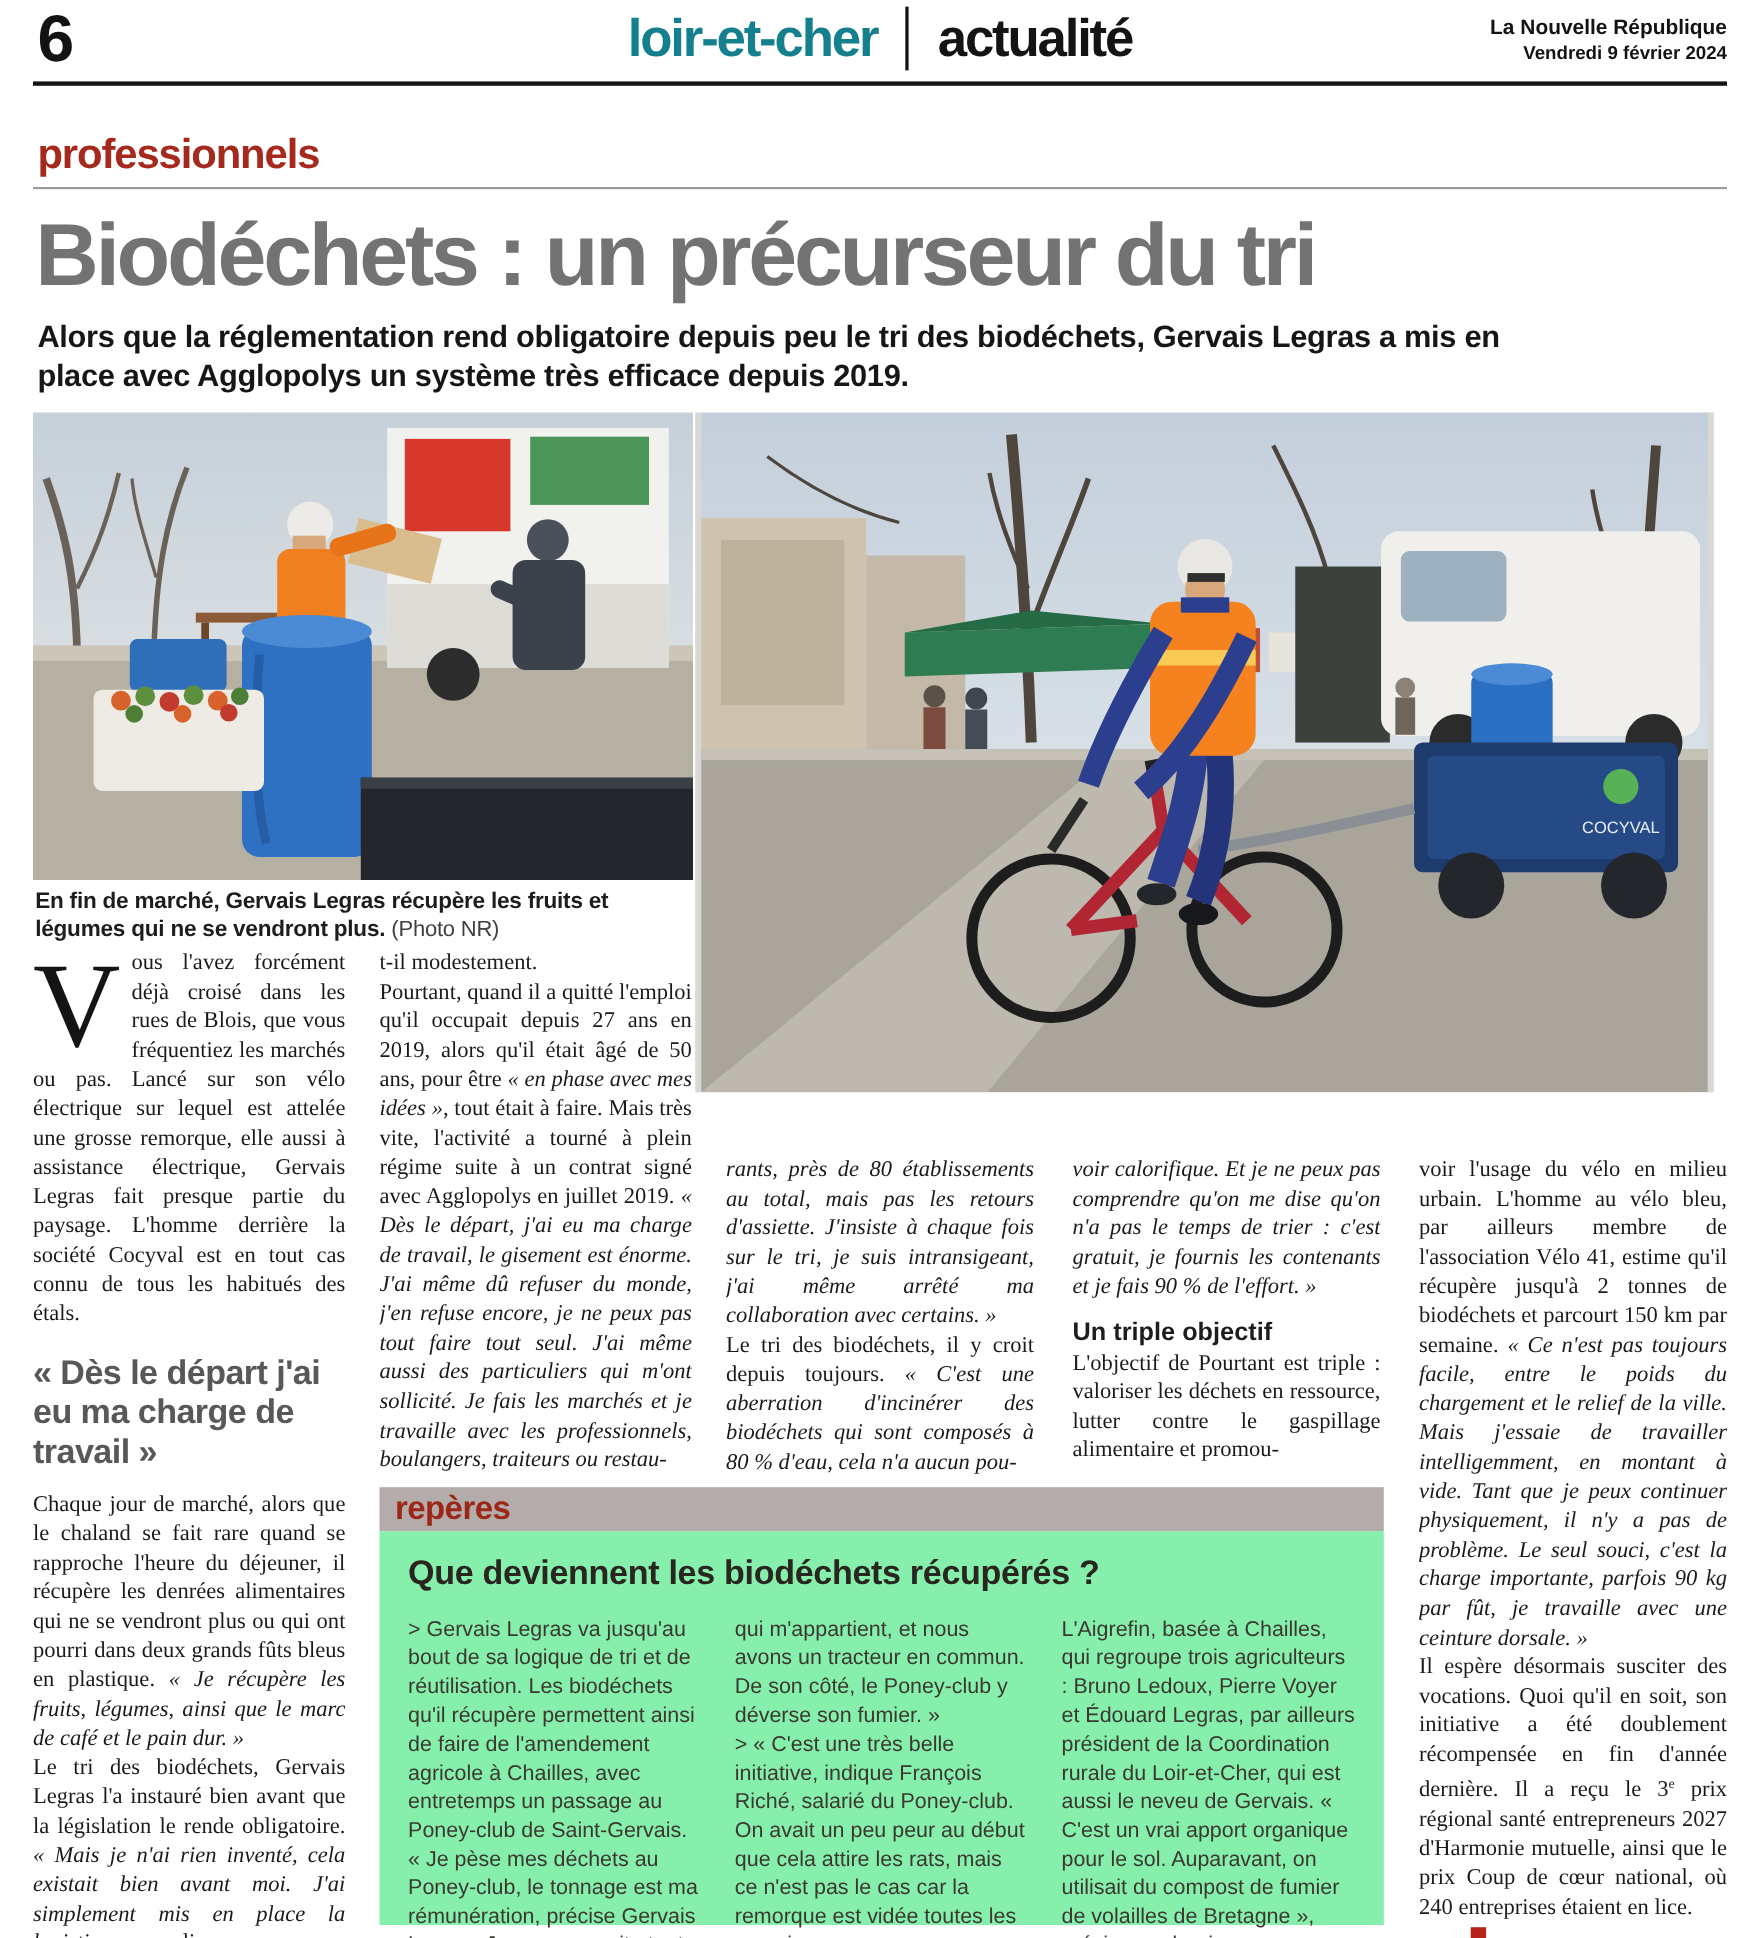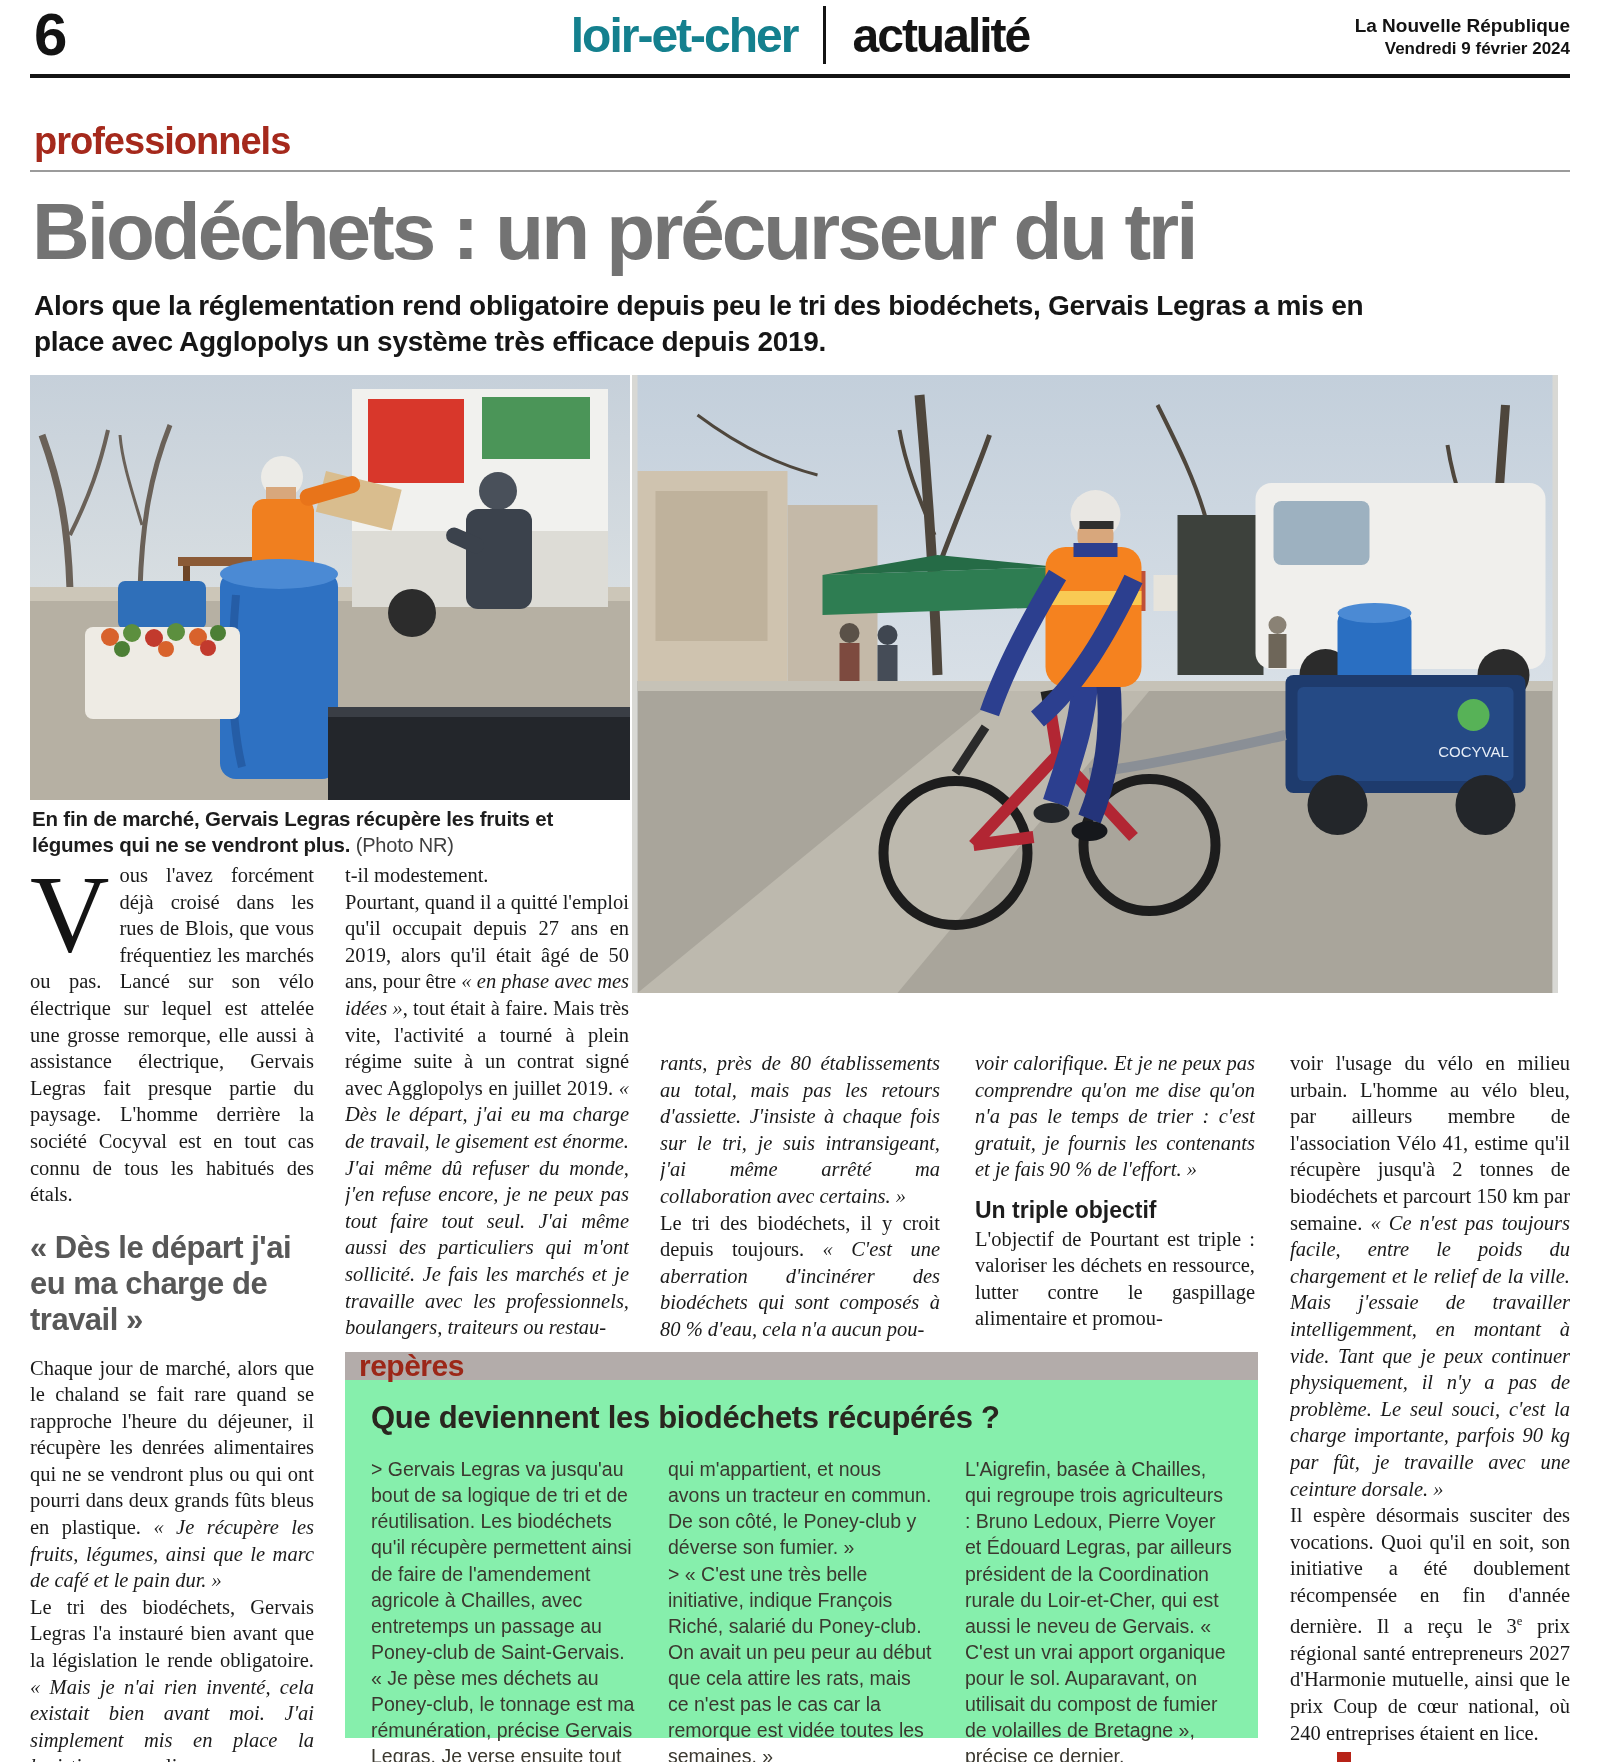--- a/index.html
+++ b/index.html
@@ -47,21 +47,21 @@
   .body-para em{font-style:italic;}
   .body-para sup{font-size:62%;}
   .dropcap{float:left;font-size:110px;line-height:0.8;padding:8px 10px 0 0;color:#141414;}
   .col-subhead{margin:22px 0 16px;font-family:"Liberation Sans",sans-serif;font-size:31px;line-height:1.17;
                font-weight:700;color:#585858;text-align:left;letter-spacing:-0.5px;}
   .crosshead{margin:14px 0 2px;font-family:"Liberation Sans",sans-serif;font-size:23px;font-weight:700;
              color:#1d1d1d;text-align:left;}
 
   
   .reperes{position:absolute;left:345px;top:1352px;width:913px;height:398px;}
-  .reperes-bar{height:28px;background:#b3acaa;display:flex;align-items:center;padding-left:14px;box-sizing:border-box;}
+  .reperes-bar{height:40px;background:#b3acaa;display:flex;align-items:center;padding-left:14px;box-sizing:border-box;}
   .reperes-label{color:#9c2718;font-size:30px;font-weight:700;letter-spacing:-0.5px;}
   .reperes-body{background:#86efac;height:358px;padding:16px 26px;box-sizing:border-box;}
   .reperes-title{font-size:31px;font-weight:700;color:#29261f;margin:4px 0 20px;letter-spacing:-0.3px;}
   .reperes-cols{display:flex;gap:30px;}
   .box-col{flex:1;}
   .box-para{margin:0;font-size:19.5px;line-height:1.34;color:#3b382f;}
 
   .red-mark{position:absolute;left:1337px;top:1752px;width:14px;height:10px;background:#b72318;}
 </style>
 </head>

